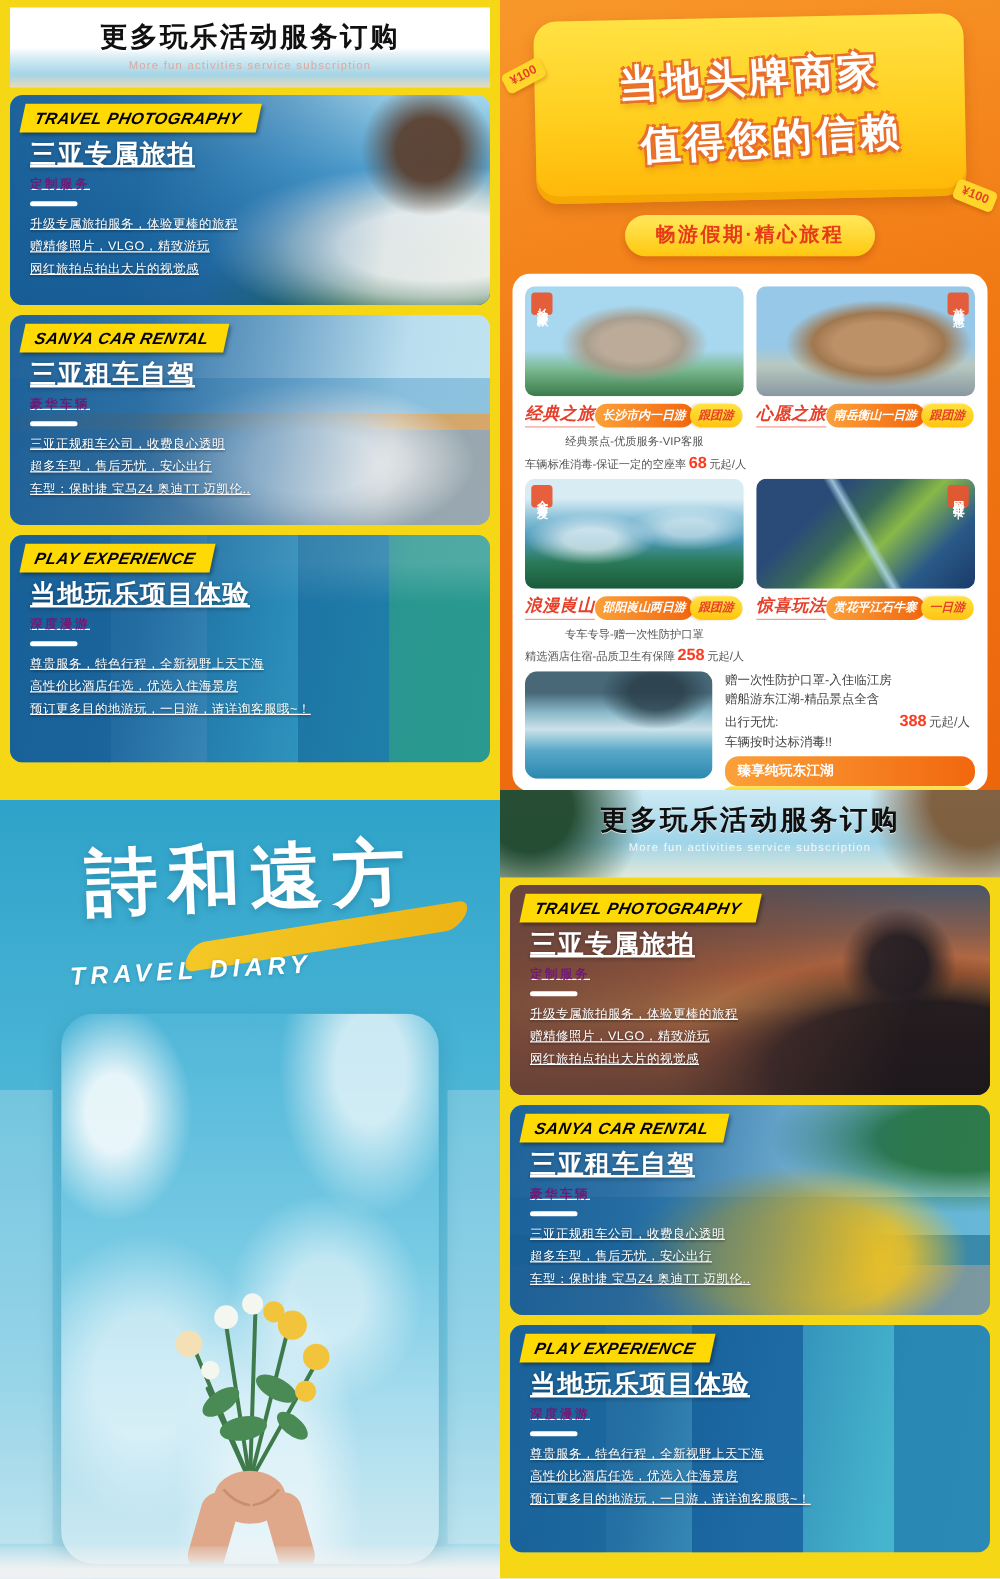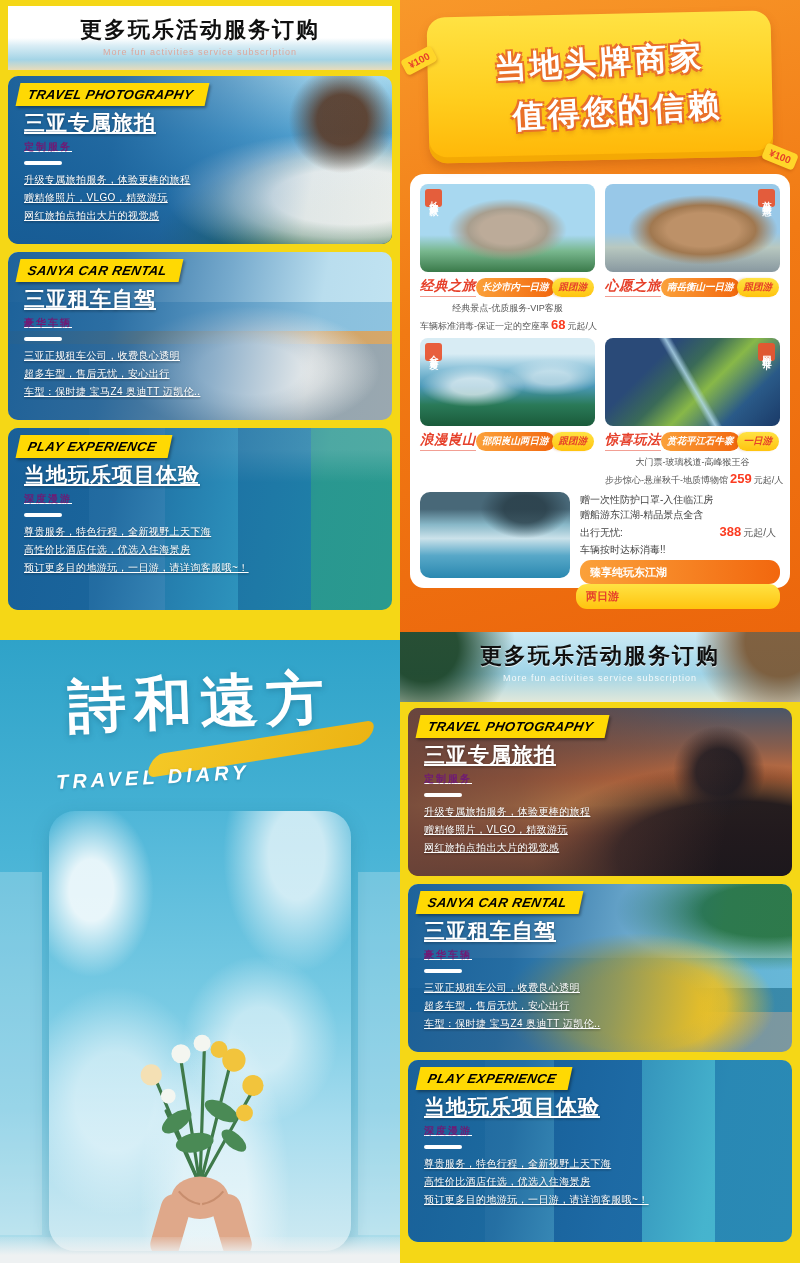--- a/index.html
+++ b/index.html
@@ -192,20 +192,21 @@
 
   <div class="poster" id="p2">
     <div class="coupon l">¥100</div>
     <div class="coupon r">¥100</div>
 
     <div class="banner">
       <div class="bl">当地头牌商家</div>
       <div class="bl bl2">值得您的信赖</div>
     </div>
 
+    <div class="tagline">畅游假期·精心旅程</div>
 
     <div class="panel">
 
       <div class="tcard">
         <div class="tphoto ph1">
           <div class="ribbon left">长沙爆款</div>
         </div>
         <div class="trow">
           <span class="ttitle">经典之旅</span>
           <span class="pill-route">长沙市内一日游</span>
@@ -230,34 +231,34 @@
 
       <div class="tcard">
         <div class="tphoto ph3">
           <div class="ribbon left">全新首发</div>
         </div>
         <div class="trow">
           <span class="ttitle">浪漫崀山</span>
           <span class="pill-route">邵阳崀山两日游</span>
           <span class="pill-type">跟团游</span>
         </div>
+        <div class="tdesc">
+          <div>专车专导-赠一次性防护口罩</div>
+          <div><span>精选酒店住宿-品质卫生有保障</span><span class="price">258</span><span class="unit">元起/人</span></div>
+        </div>
       </div>
 
       <div class="tcard">
         <div class="tphoto ph4">
           <div class="ribbon right">网红打卡</div>
         </div>
         <div class="trow">
           <span class="ttitle">惊喜玩法</span>
           <span class="pill-route">赏花平江石牛寨</span>
           <span class="pill-type">一日游</span>
-        </div>
-        <div class="tdesc">
-          <div>大门票-玻璃栈道-高峰猴王谷</div>
-          <div><span>步步惊心-悬崖秋千-地质博物馆</span><span class="price">259</span><span class="unit">元起/人</span></div>
         </div>
       </div>
 
       <div class="dealcard">
         <div class="tphoto dealphoto ph5"></div>
         <div class="dealtext">
           <div>赠一次性防护口罩-入住临江房</div>
           <div>赠船游东江湖-精品景点全含</div>
           <div class="row3">
             <span>出行无忧:</span>

